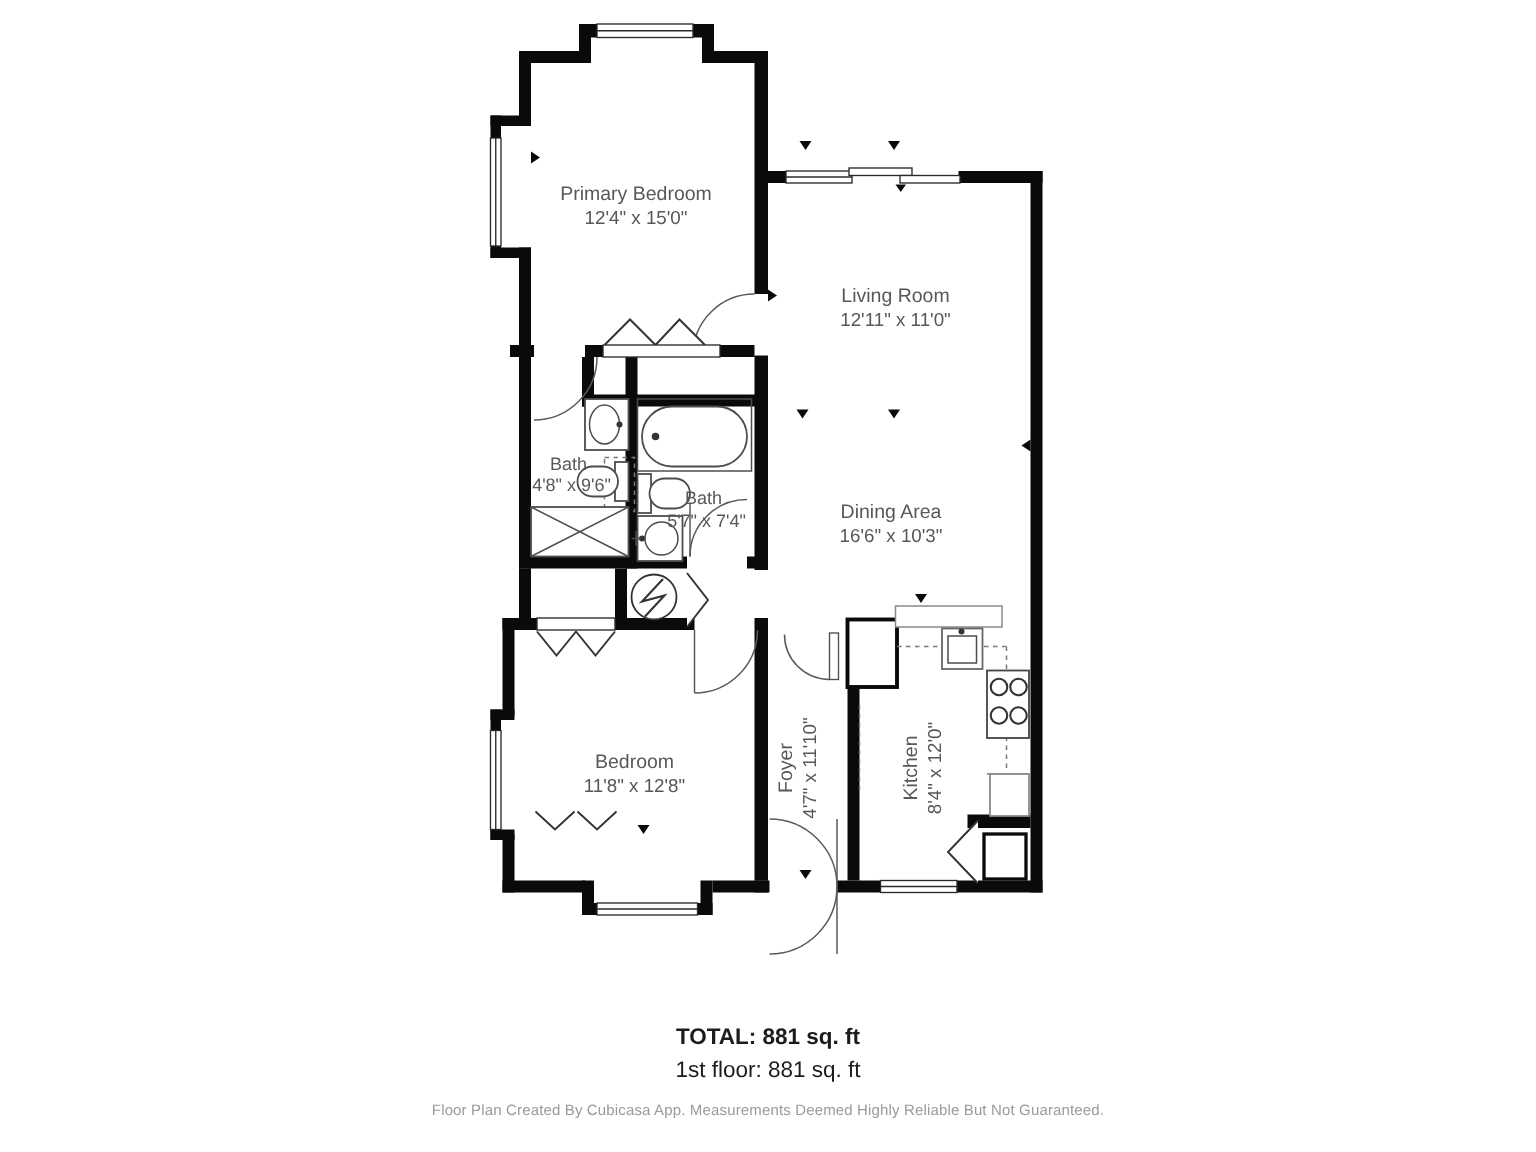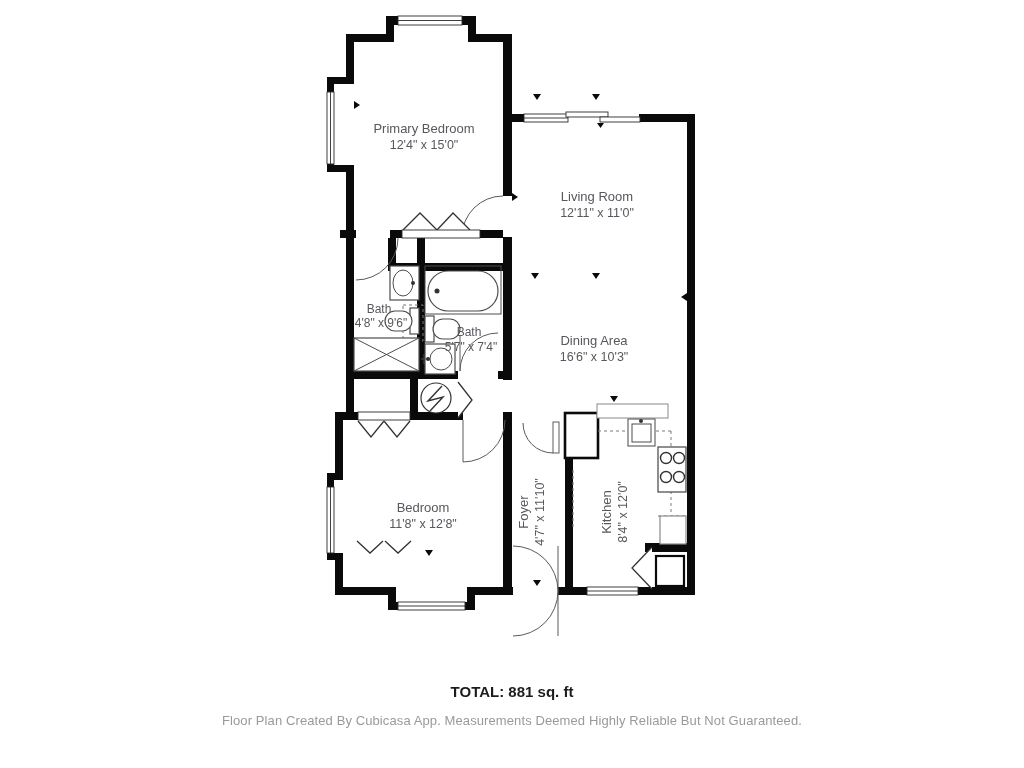--- a/index.html
+++ b/index.html
@@ -15,21 +15,21 @@
   .arc{fill:none;stroke:#5a5a5a;stroke-width:1;}
   .win{fill:#ffffff;stroke:#2a2a2a;stroke-width:0.9;}
   .winline{stroke:#2a2a2a;stroke-width:0.9;}
   .dash{fill:none;stroke:#7a7a7a;stroke-width:1;stroke-dasharray:3,3;}
   .chev{fill:#ffffff;stroke:#333333;stroke-width:1.3;}
   .tick{fill:#0a0a0a;}
   #summary{position:absolute;left:0;top:681px;width:1024px;text-align:center;color:#1c1c1c;}
   #summary .total{font-size:15px;font-weight:bold;line-height:1.45;}
   #summary .floor{font-size:15px;line-height:1.45;}
   #summary .excluded{font-size:15px;line-height:1.45;}
-  #summary .footer{font-size:13px;color:#9a9a9a;margin-top:10px;letter-spacing:.1px;}
+  #summary .footer{font-size:10px;color:#9a9a9a;margin-top:10px;letter-spacing:.1px;}
 </style>
 </head>
 <body>
 
 <div id="stage">
 
 <svg id="plan-svg" width="1024" height="768" viewBox="0 0 1024 768">
 
   <g>
 
@@ -264,16 +264,17 @@
     <text class="room-label" x="528" y="512" transform="rotate(-90 528 512)">Foyer</text>
     <text class="room-dims" x="544" y="512" transform="rotate(-90 544 512)">4'7" x 11'10"</text>
 
     <text class="room-label" x="611" y="512" transform="rotate(-90 611 512)">Kitchen</text>
     <text class="room-dims" x="627" y="512" transform="rotate(-90 627 512)">8'4" x 12'0"</text>
   </g>
 </svg>
 
   <div id="summary">
     <div class="total">TOTAL: 881 sq. ft</div>
+    <div class="floor">1st floor: 881 sq. ft</div>
     <div class="footer">Floor Plan Created By Cubicasa App. Measurements Deemed Highly Reliable But Not Guaranteed.</div>
   </div>
 
 </div>
 
 </body></html>

